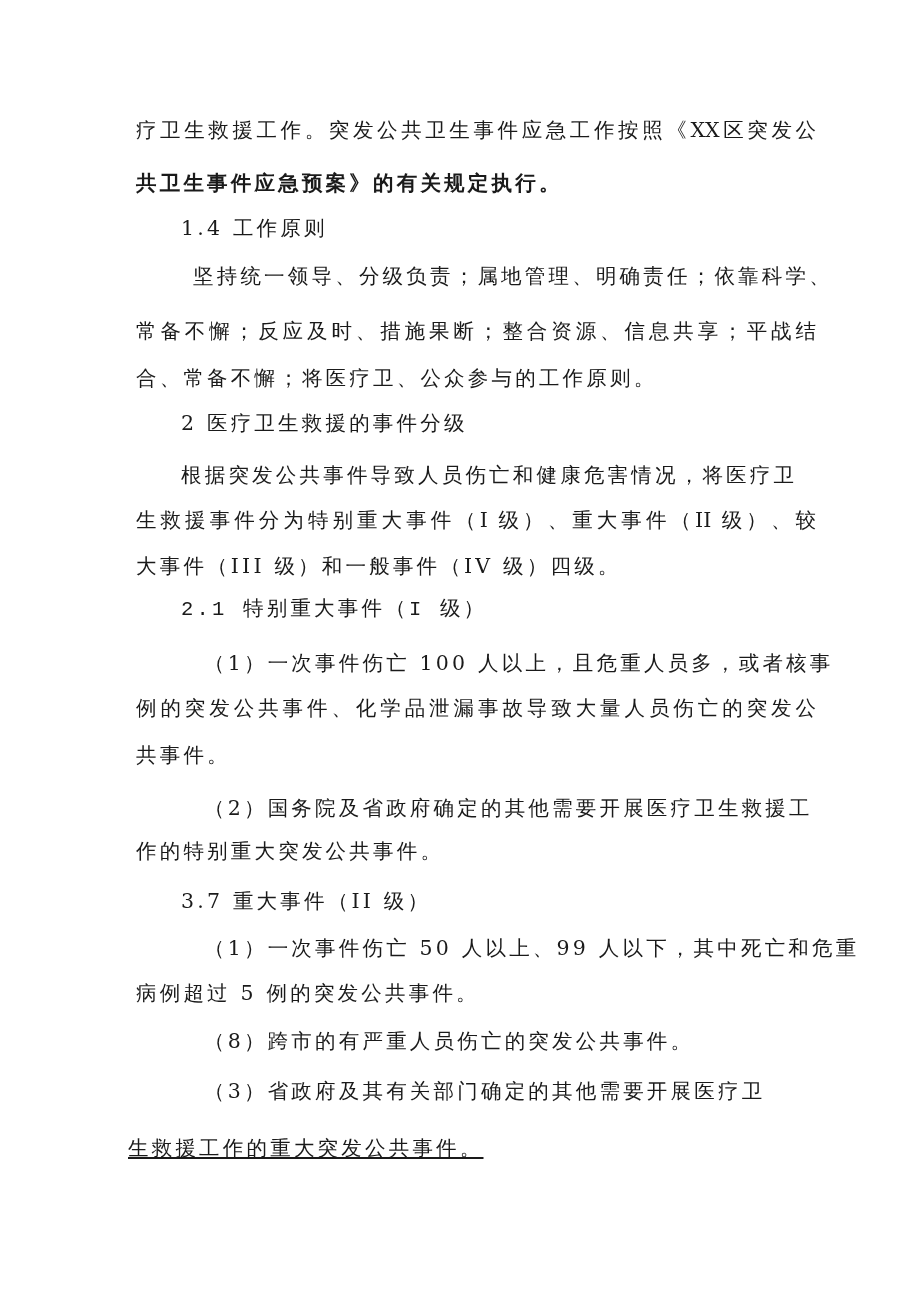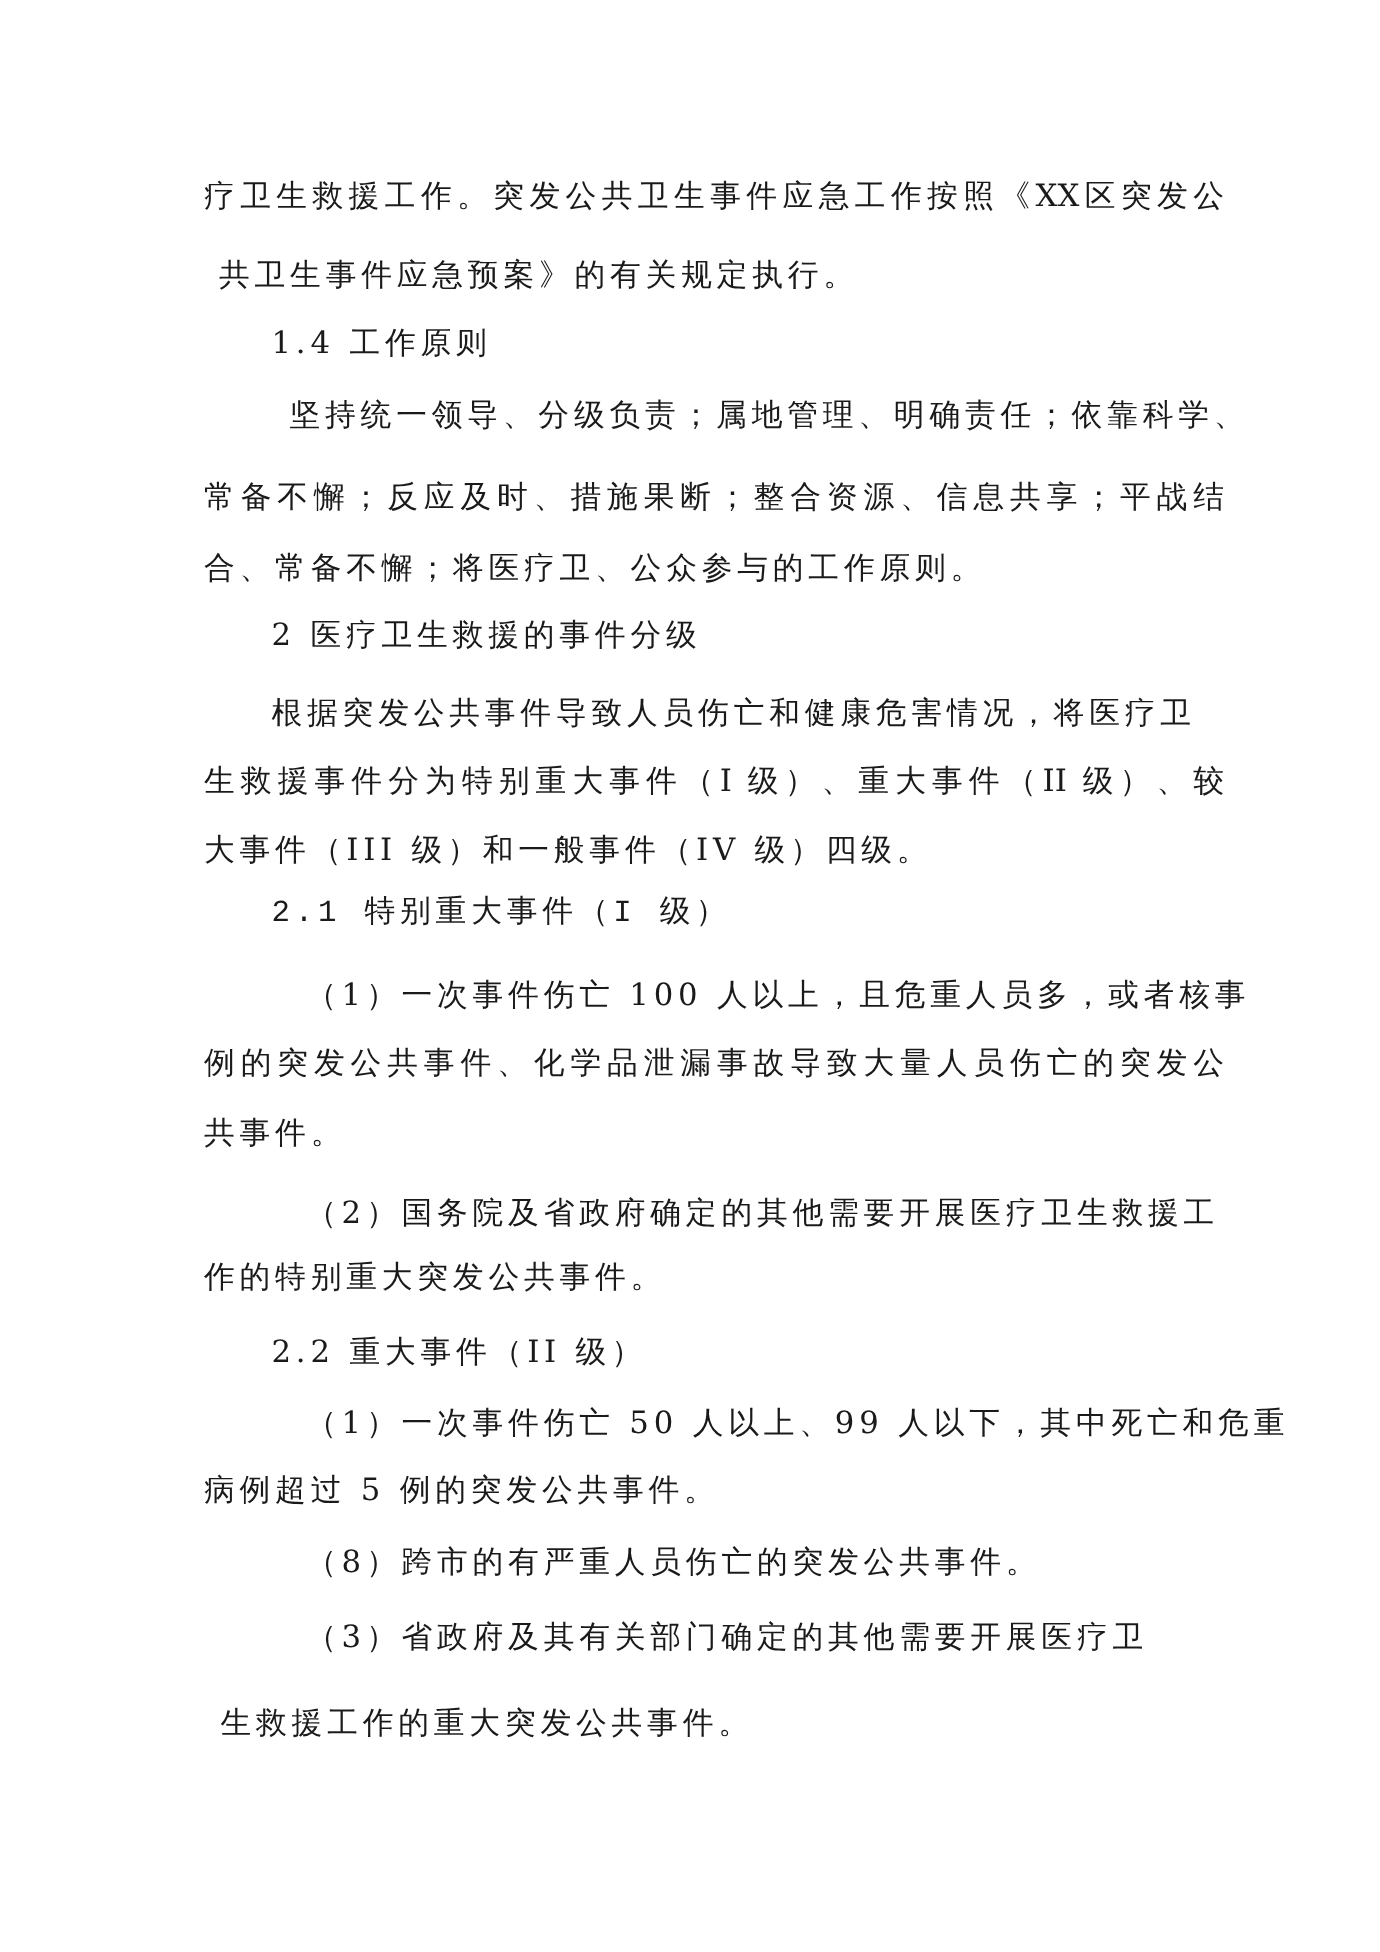--- a/index.html
+++ b/index.html
@@ -8,34 +8,34 @@
   .page { position:absolute; left:0; top:0; width:920px; height:1301px; background:#fff; }
   .line { position:absolute; font-size:20.5px; line-height:26px; white-space:nowrap;
           letter-spacing:3.2px; }
   .justify { width:680px; text-align:justify; text-align-last:justify; letter-spacing:0; }
 </style>
 </head>
 <body>
 
 <div class="page">
   <div class="line justify" style="left:136px;top:117px;">疗卫生救援工作。突发公共卫生事件应急工作按照《XX区突发公</div>
-  <div class="line" style="left:146px;top:170px;">共卫生事件应急预案》的有关规定执行。</div>
+  <div class="line" style="left:136px;top:170px;font-weight:bold;">共卫生事件应急预案》的有关规定执行。</div>
   <div class="line" style="left:181px;top:215px;">1.4 工作原则</div>
   <div class="line" style="left:193px;top:263px;">坚持统一领导、分级负责；属地管理、明确责任；依靠科学、</div>
   <div class="line justify" style="left:136px;top:318px;">常备不懈；反应及时、措施果断；整合资源、信息共享；平战结</div>
   <div class="line" style="left:136px;top:365px;">合、常备不懈；将医疗卫、公众参与的工作原则。</div>
   <div class="line" style="left:181px;top:410px;">2 医疗卫生救援的事件分级</div>
   <div class="line" style="left:181px;top:462px;">根据突发公共事件导致人员伤亡和健康危害情况，将医疗卫</div>
   <div class="line justify" style="left:136px;top:507px;">生救援事件分为特别重大事件（I 级）、重大事件（II 级）、较</div>
   <div class="line" style="left:136px;top:553px;">大事件（III 级）和一般事件（IV 级）四级。</div>
   <div class="line" style="left:181px;top:597px;font-family:Liberation Mono, monospace;">2.1 特别重大事件（I 级）</div>
   <div class="line" style="left:204px;top:650px;">（1）一次事件伤亡 100 人以上，且危重人员多，或者核事</div>
   <div class="line justify" style="left:136px;top:695px;">例的突发公共事件、化学品泄漏事故导致大量人员伤亡的突发公</div>
   <div class="line" style="left:136px;top:742px;">共事件。</div>
   <div class="line" style="left:204px;top:795px;">（2）国务院及省政府确定的其他需要开展医疗卫生救援工</div>
   <div class="line" style="left:136px;top:838px;">作的特别重大突发公共事件。</div>
-  <div class="line" style="left:181px;top:888px;">2.2  重大事件（II 级）</div>
+  <div class="line" style="left:181px;top:888px;">3.7  重大事件（II 级）</div>
   <div class="line" style="left:204px;top:935px;">（1）一次事件伤亡 50 人以上、99 人以下，其中死亡和危重</div>
   <div class="line" style="left:136px;top:980px;">病例超过 5 例的突发公共事件。</div>
   <div class="line" style="left:204px;top:1028px;">（8）跨市的有严重人员伤亡的突发公共事件。</div>
   <div class="line" style="left:204px;top:1078px;">（3）省政府及其有关部门确定的其他需要开展医疗卫</div>
-  <div class="line" style="left:147px;top:1135px;">生救援工作的重大突发公共事件。</div>
+  <div class="line" style="left:128px;top:1135px;text-decoration:underline;">生救援工作的重大突发公共事件。</div>
 </div>
 
 </body></html>

